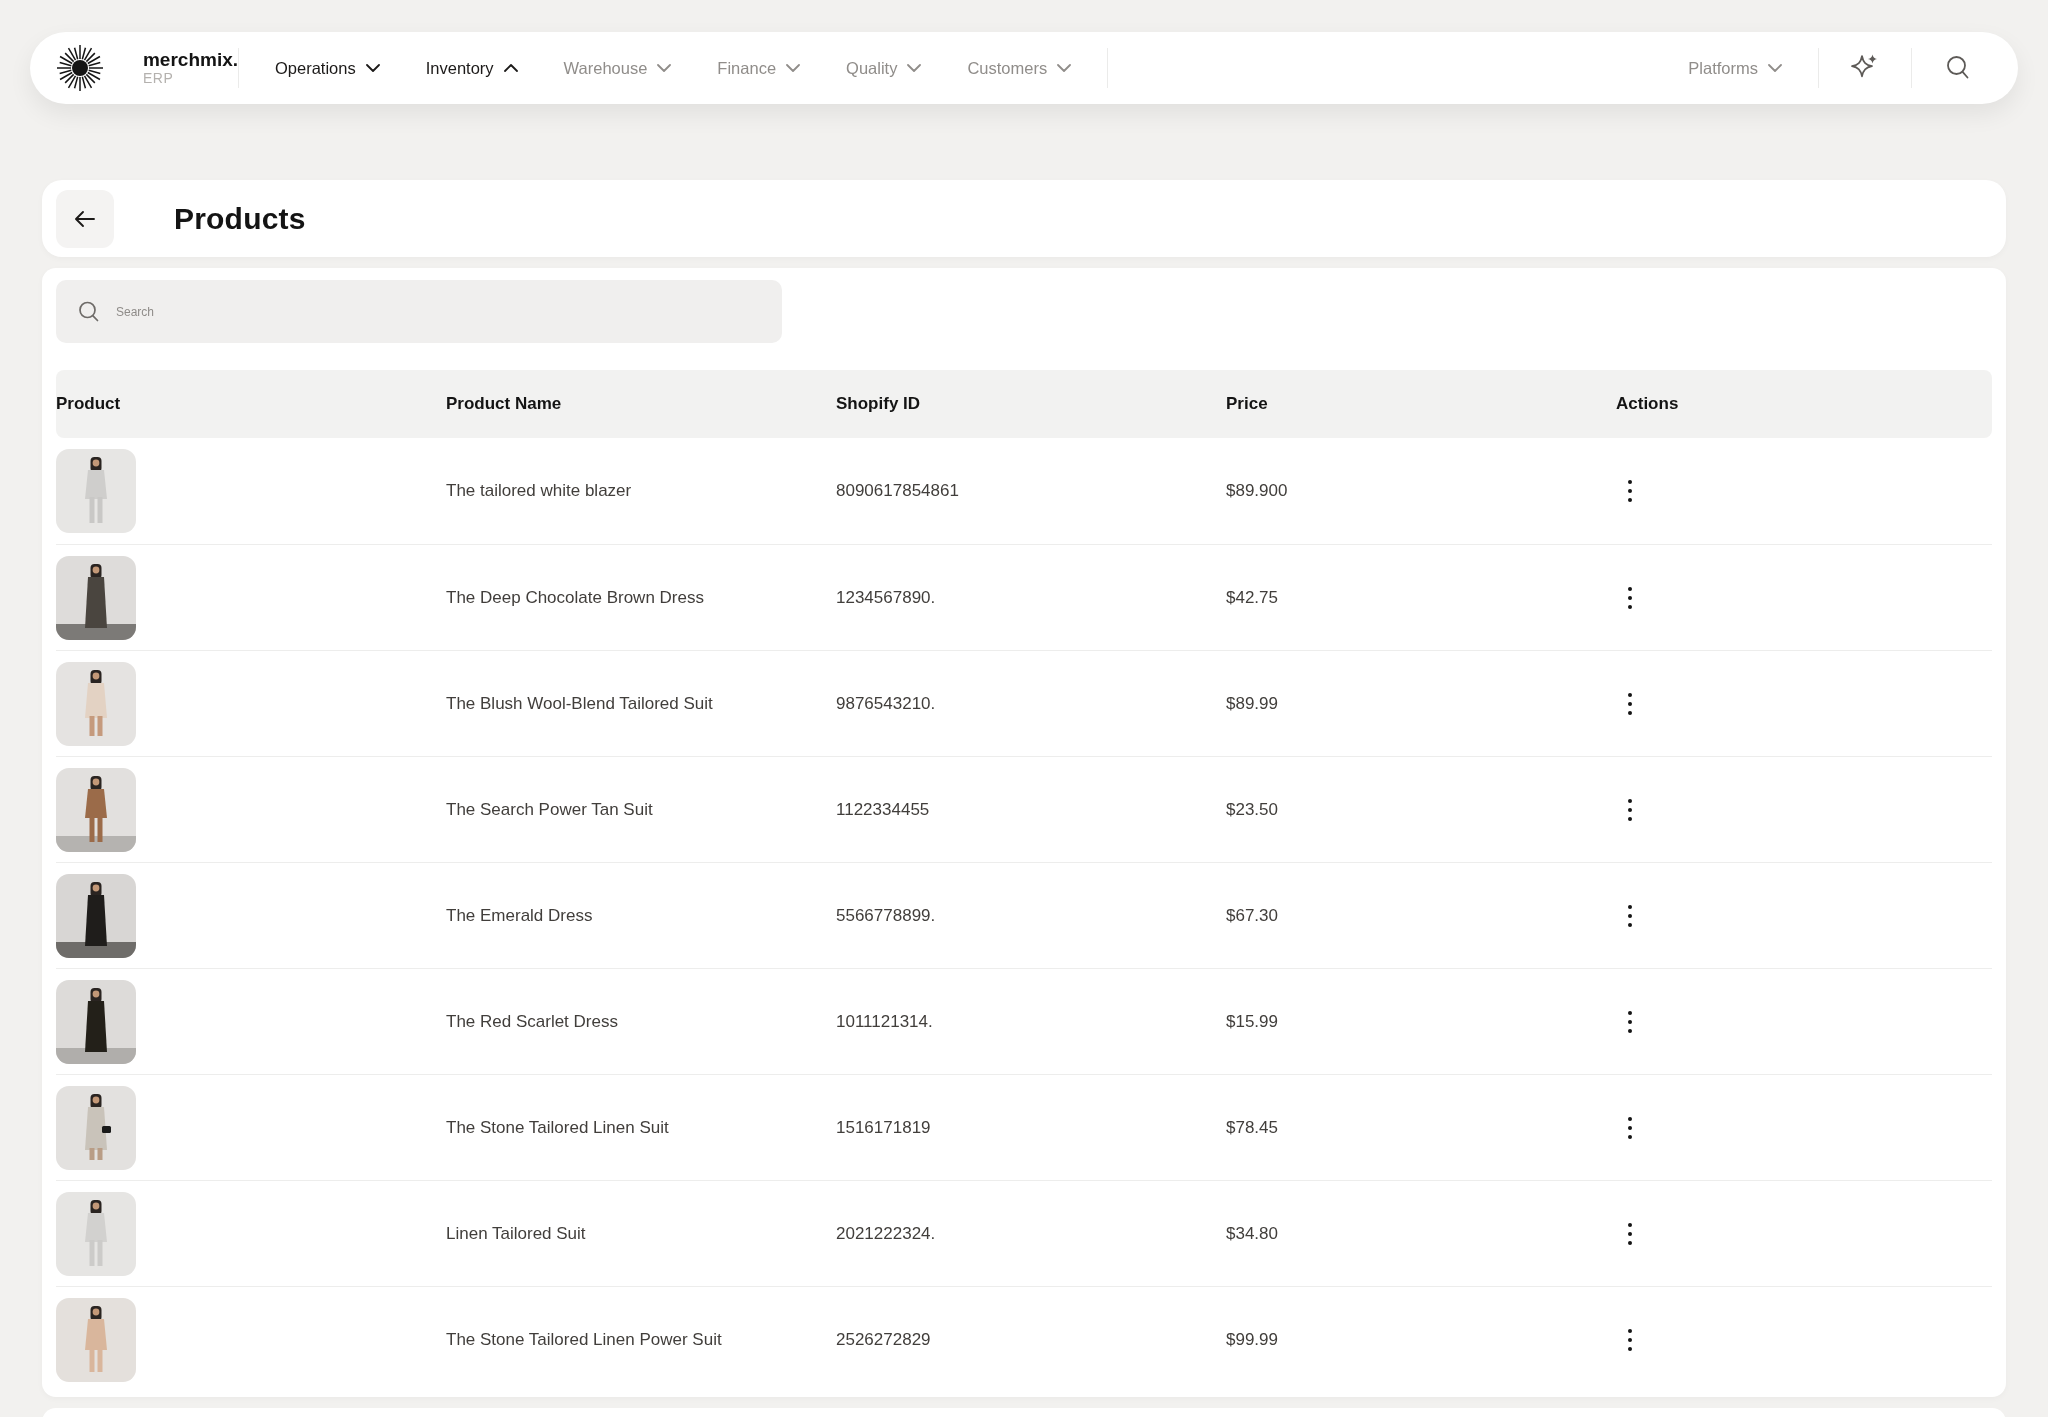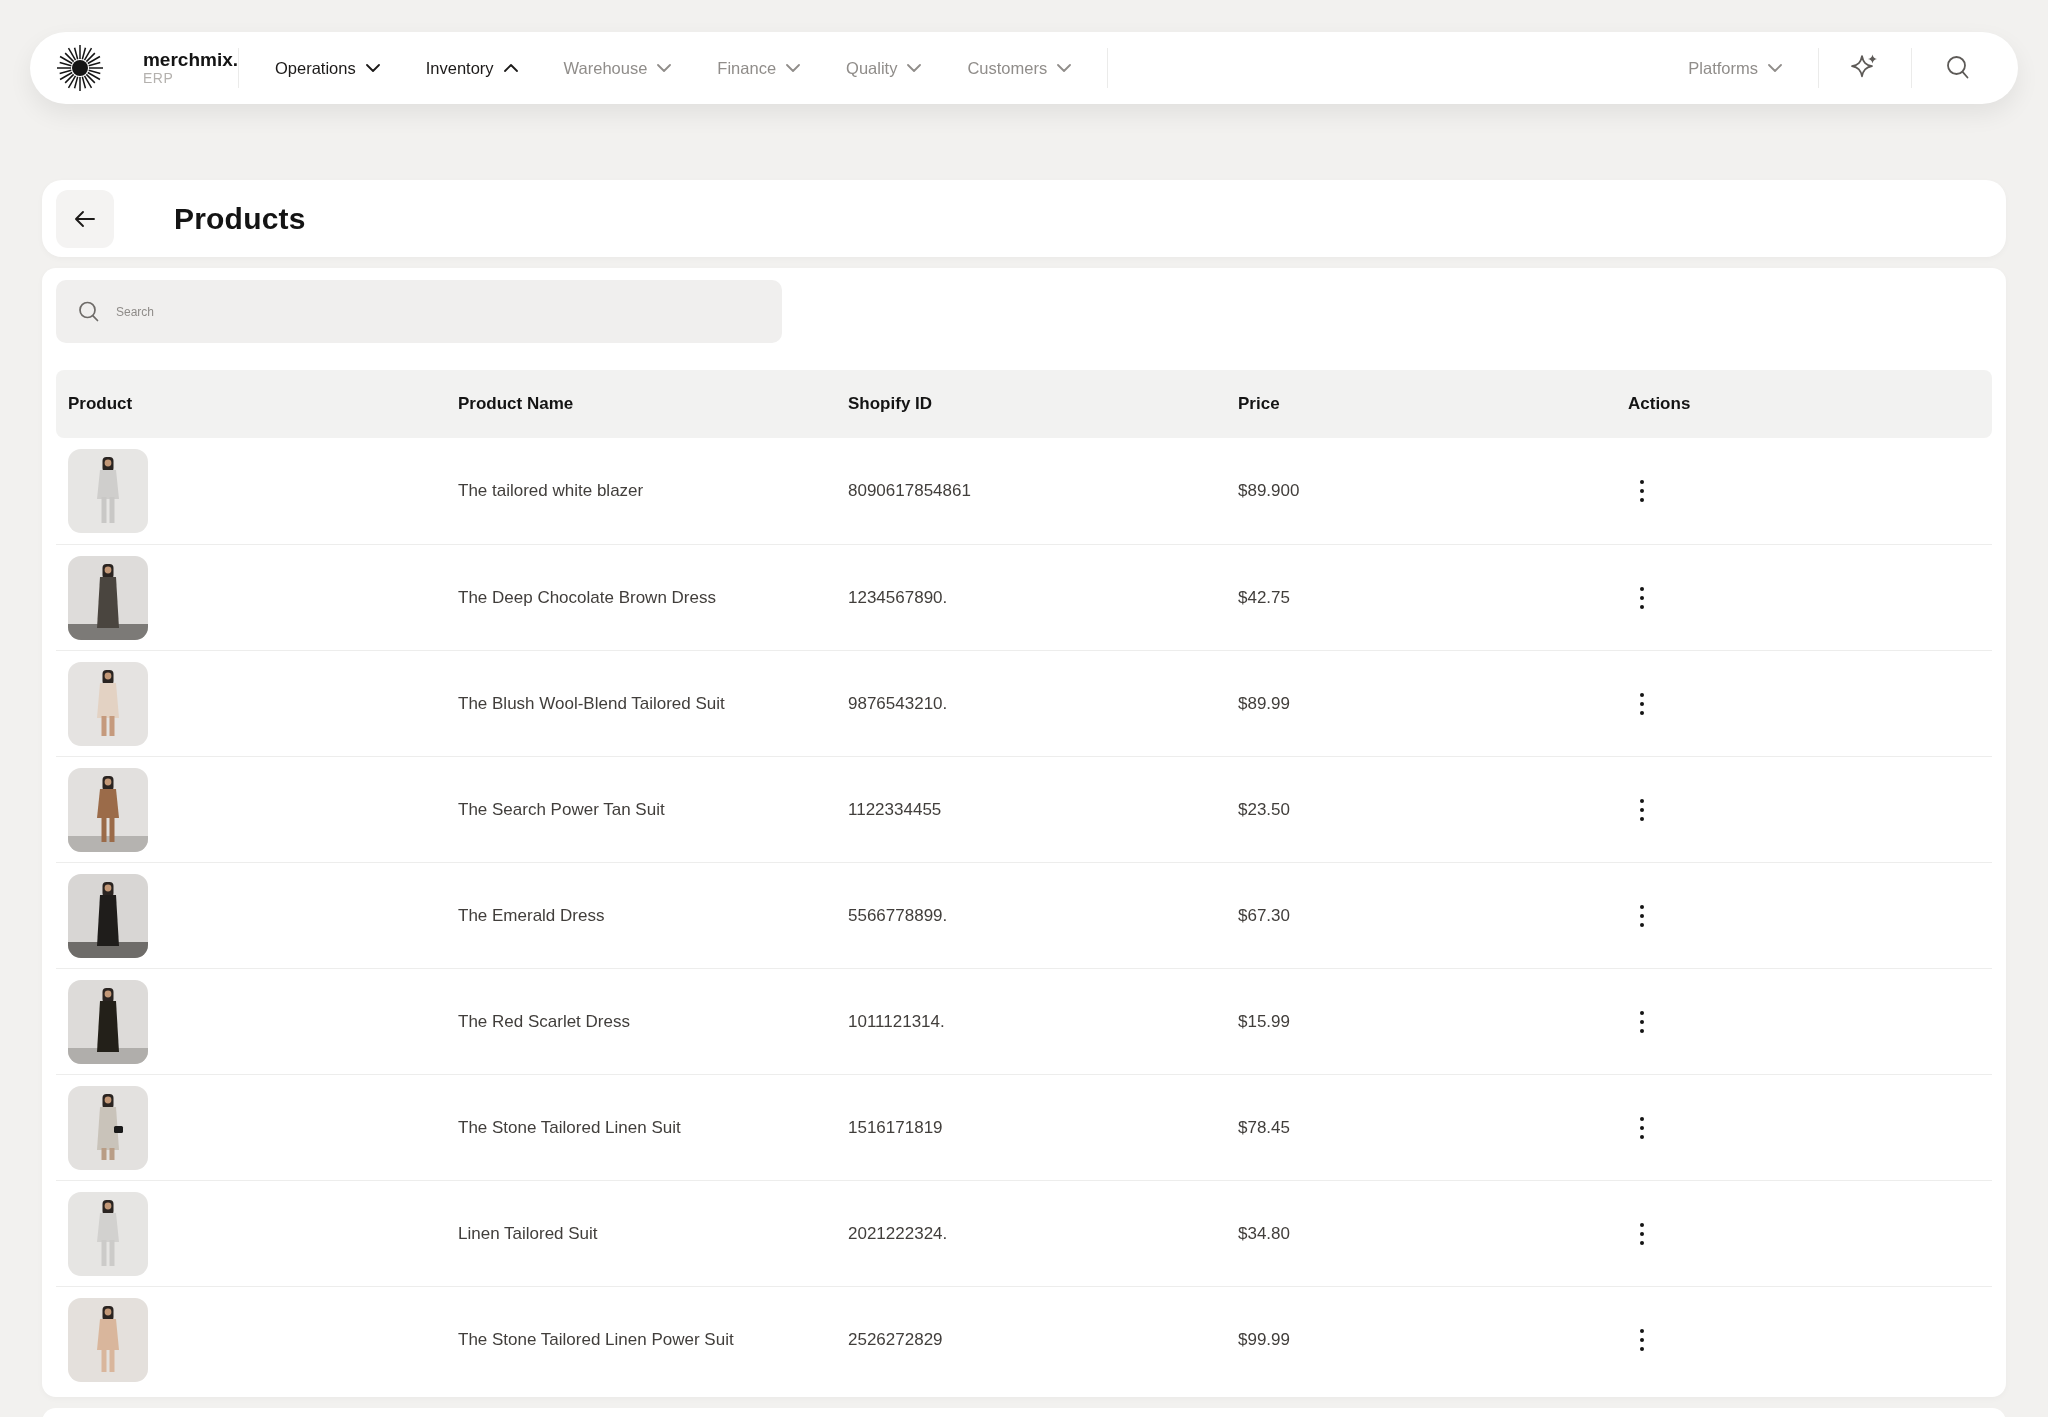--- a/index.html
+++ b/index.html
@@ -66,21 +66,21 @@
   .search-bar input {
     border:none; outline:none; background:transparent; flex:1;
     font-size:12px; font-family:"Liberation Sans", sans-serif; color:#0369a1;
   }
   .search-bar input::placeholder { color:#8f8c89; }
   .tgrid { display:grid; grid-template-columns:390px 390px 390px 390px 1fr; align-items:center; }
   .thead {
     background:#f2f2f1; border-radius:8px; height:68px;
     font-size:17px; font-weight:700; color:#141414;
   }
-  .tcell { padding-left:12px; }
+  .tcell { }
   .trow { height:106px; border-top:1px solid #ededec; font-size:17px; color:#413e3b; }
   .trow:first-child { border-top:none; }
   .pimg { width:80px; height:84px; border-radius:13px; overflow:hidden; display:block; }
   .dots { display:flex; flex-direction:column; gap:5px; width:28px; align-items:center; background:none; border:none; cursor:pointer; padding:4px 0; }
   .dots i { width:4px; height:4px; border-radius:50%; background:#141414; display:block; }
   
   .bottom-sliver {
     position:absolute; left:42px; top:1408px; width:1964px; height:30px;
     background:#fff; border-radius:14px 14px 0 0;
   }

